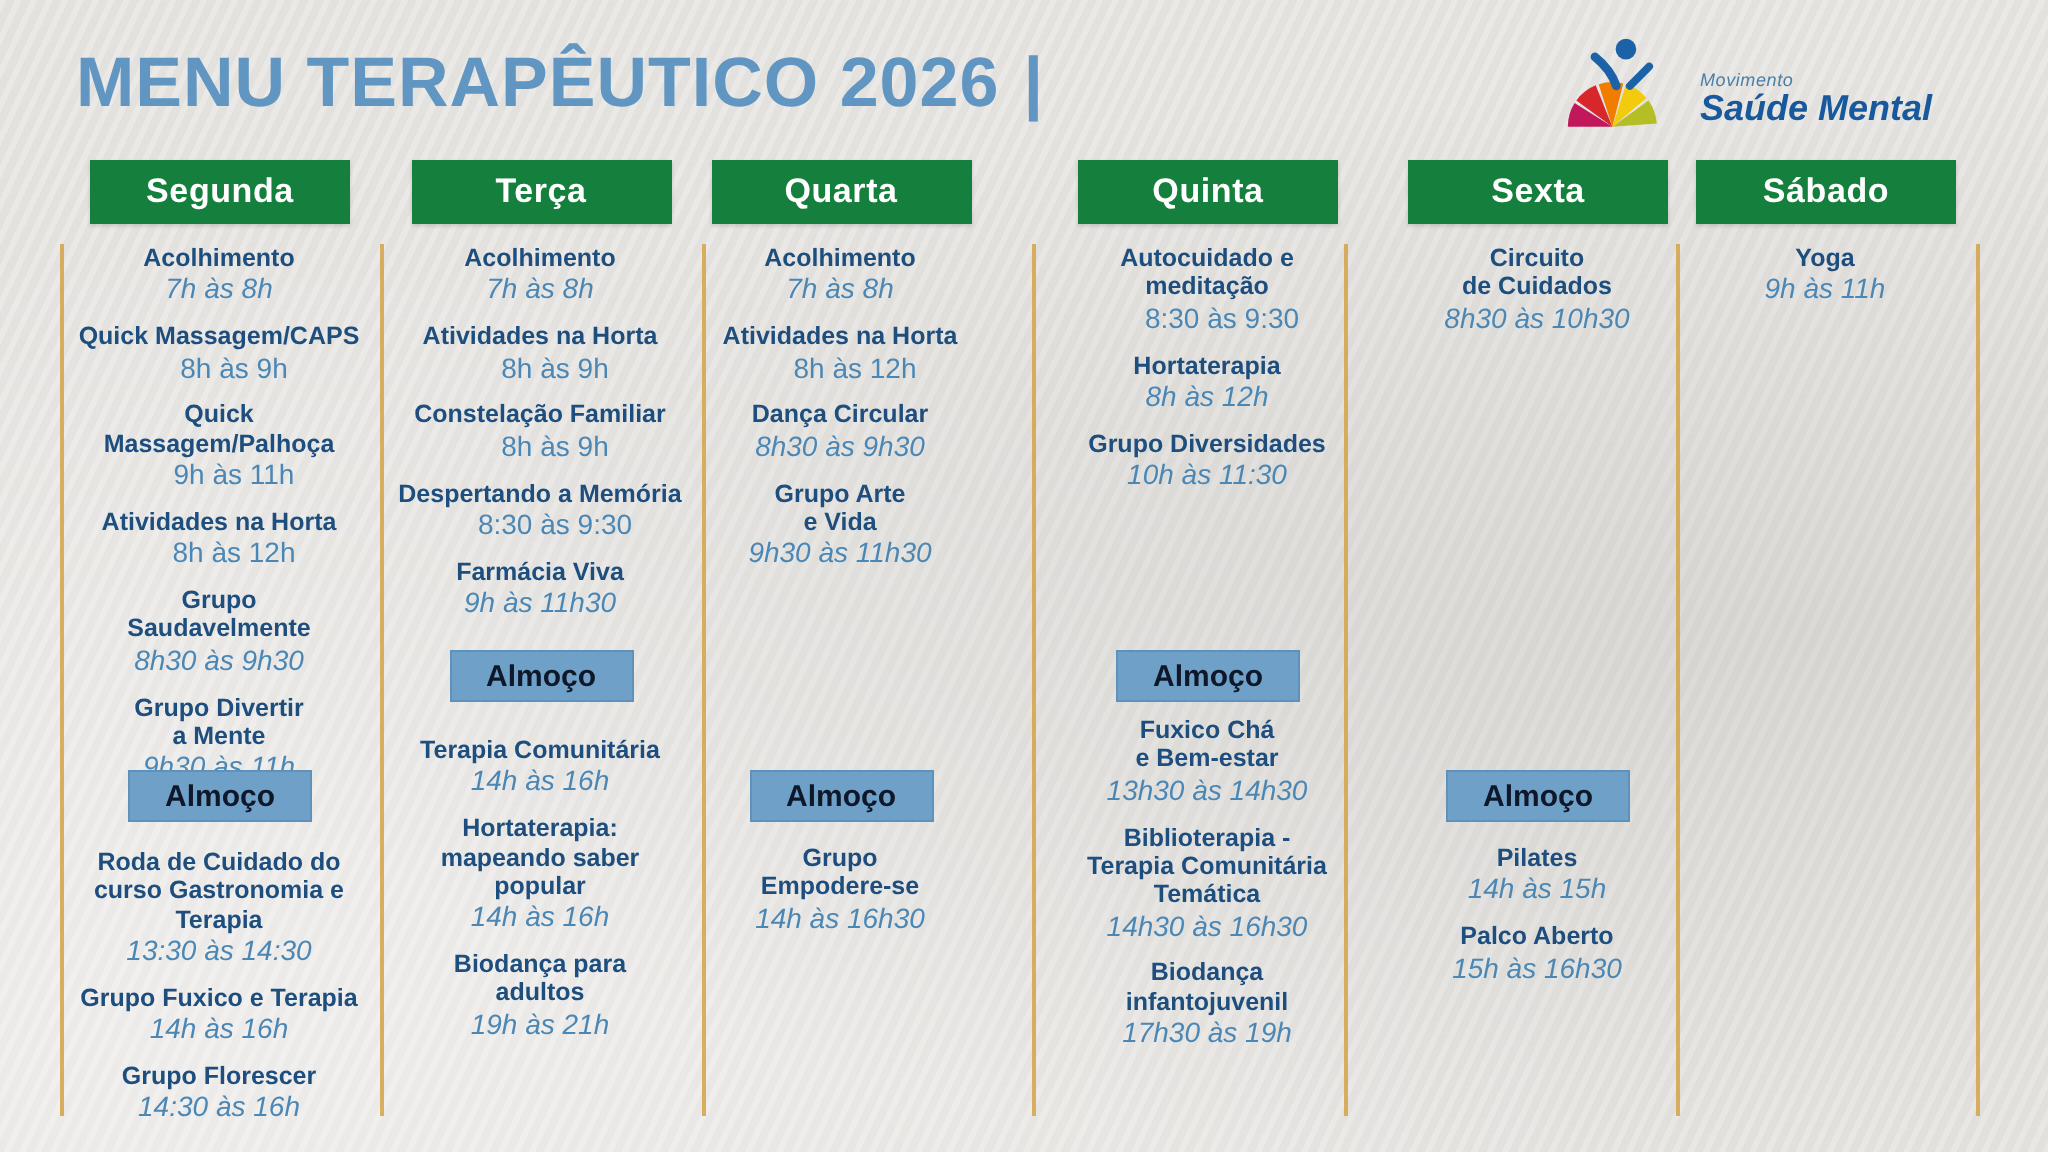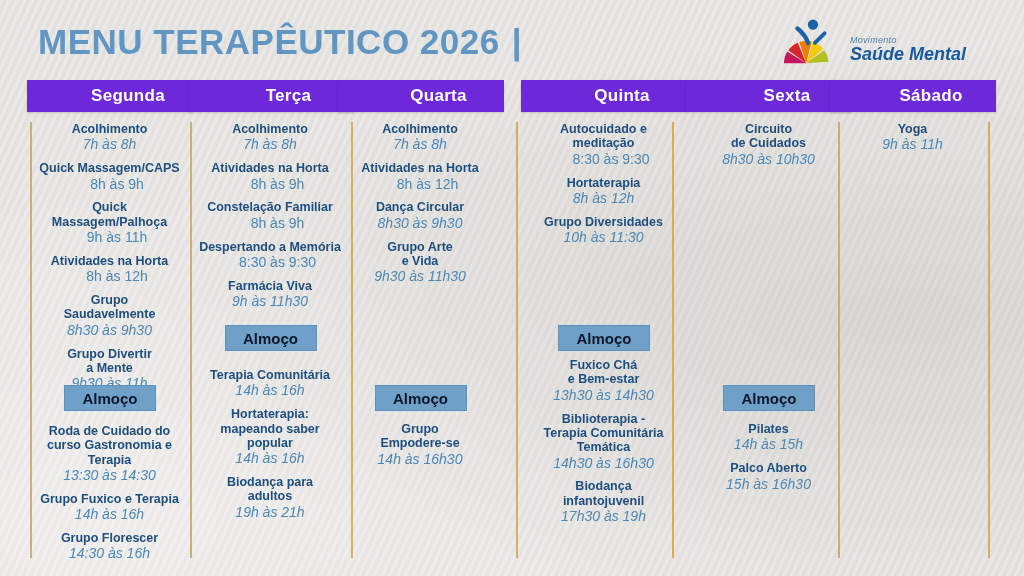--- a/index.html
+++ b/index.html
@@ -27,23 +27,22 @@
   .logo svg{display:block;margin-right:7px;}
   .logo-text{padding-bottom:4px;}
   .logo-top{font-size:9px;font-style:italic;color:#4A7FA8;letter-spacing:0.3px;}
   .logo-bottom{font-size:18px;font-weight:bold;font-style:italic;color:#17599C;line-height:1.05;}
 
   
   .column{position:absolute;top:80px;height:482px;}
   .day-header{
     position:absolute;top:0;left:50%;transform:translateX(-50%);
     width:130px;height:32px;line-height:32px;text-align:center;
-    background:#6d28d9;color:#FFFFFF;font-size:17px;font-weight:bold;letter-spacing:0.3px;
+    background:#15803d;color:#FFFFFF;font-size:17px;font-weight:bold;letter-spacing:0.3px;
     box-shadow:0 1px 2px rgba(0,0,0,0.15);
-    padding-left:36px;
   }
   .items{position:absolute;left:1px;right:2px;display:flex;flex-direction:column;gap:8px;text-align:center;}
   .activity-title{
     font-size:12.5px;font-weight:bold;color:#1D4E7E;
     line-height:1.15;white-space:pre-line;
   }
   .activity-time{font-size:14px;font-style:italic;color:#4B87B5;line-height:1.2;}
   .activity-time.upright{font-style:normal;padding-left:15px;}
   .lunch{
     position:absolute;left:50%;transform:translateX(-50%);

